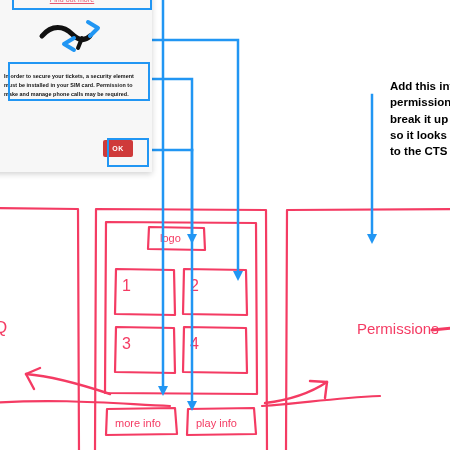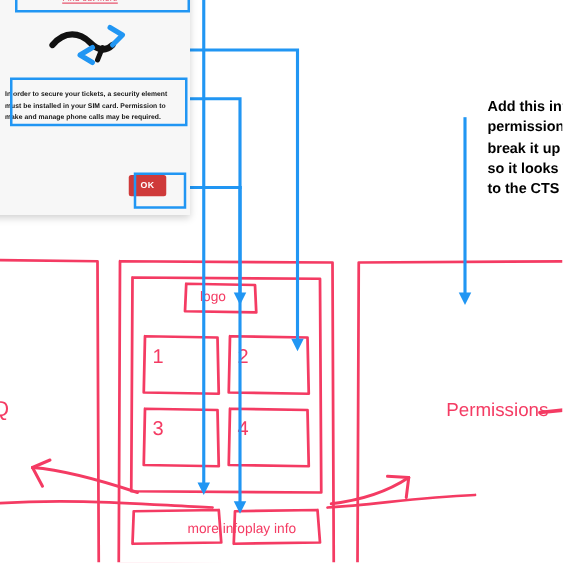--- a/index.html
+++ b/index.html
@@ -93,21 +93,21 @@
     white-space: nowrap;
   }
   
   .wf-label {
     position: absolute;
     color: #f43b63;
     font-family: "Liberation Sans", sans-serif;
     white-space: nowrap;
   }
   #lbl-logo       { left: 160px; top: 232px; font-size: 11px; }
-  #lbl-more-info  { left: 115px; top: 417px; font-size: 11px; margin-left: 35px; }
+  #lbl-more-info  { left: 115px; top: 417px; font-size: 11px; }
   #lbl-play-store { left: 196px; top: 417px; font-size: 11px; }
   #lbl-n1 { left: 122px; top: 277px; font-size: 16px; }
   #lbl-n2 { left: 190px; top: 277px; font-size: 16px; }
   #lbl-n3 { left: 122px; top: 335px; font-size: 16px; }
   #lbl-n4 { left: 190px; top: 335px; font-size: 16px; }
   #lbl-permissions { left: 357px; top: 320px; font-size: 15px; }
   #lbl-q { left: -6px; top: 318px; font-size: 17px; }
 </style>
 </head>
 <body>

